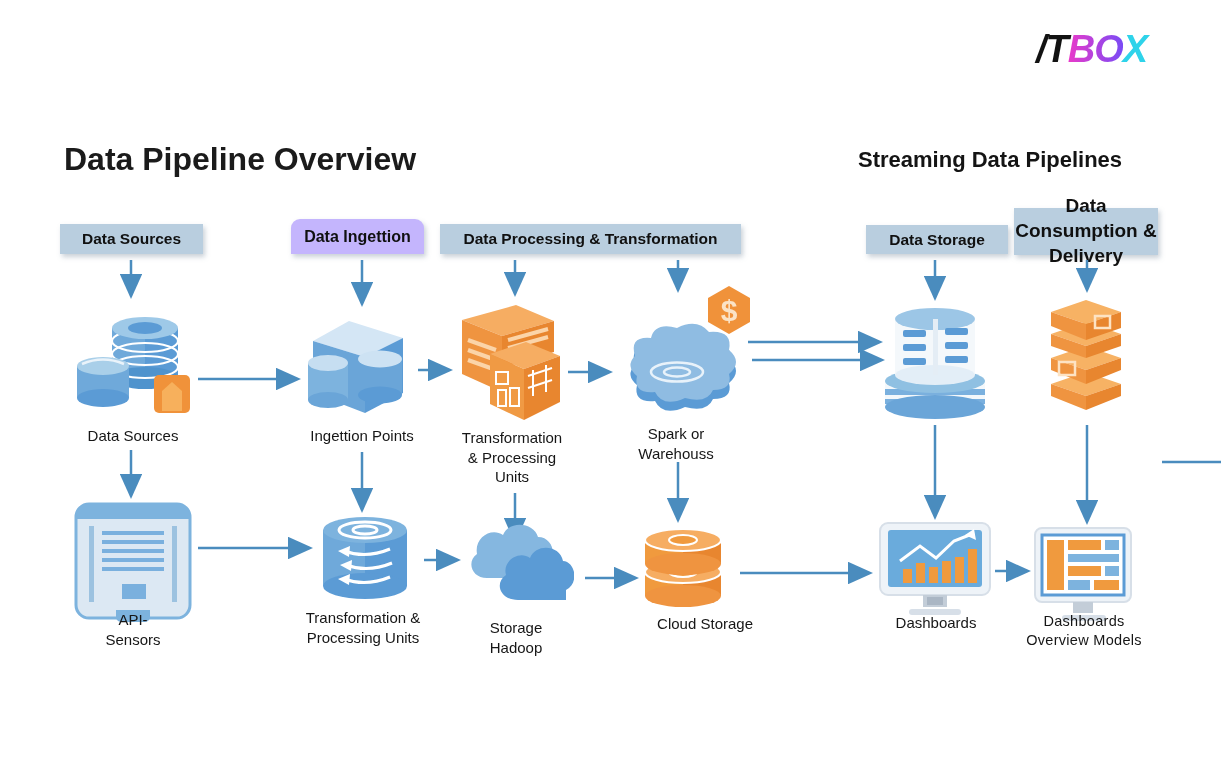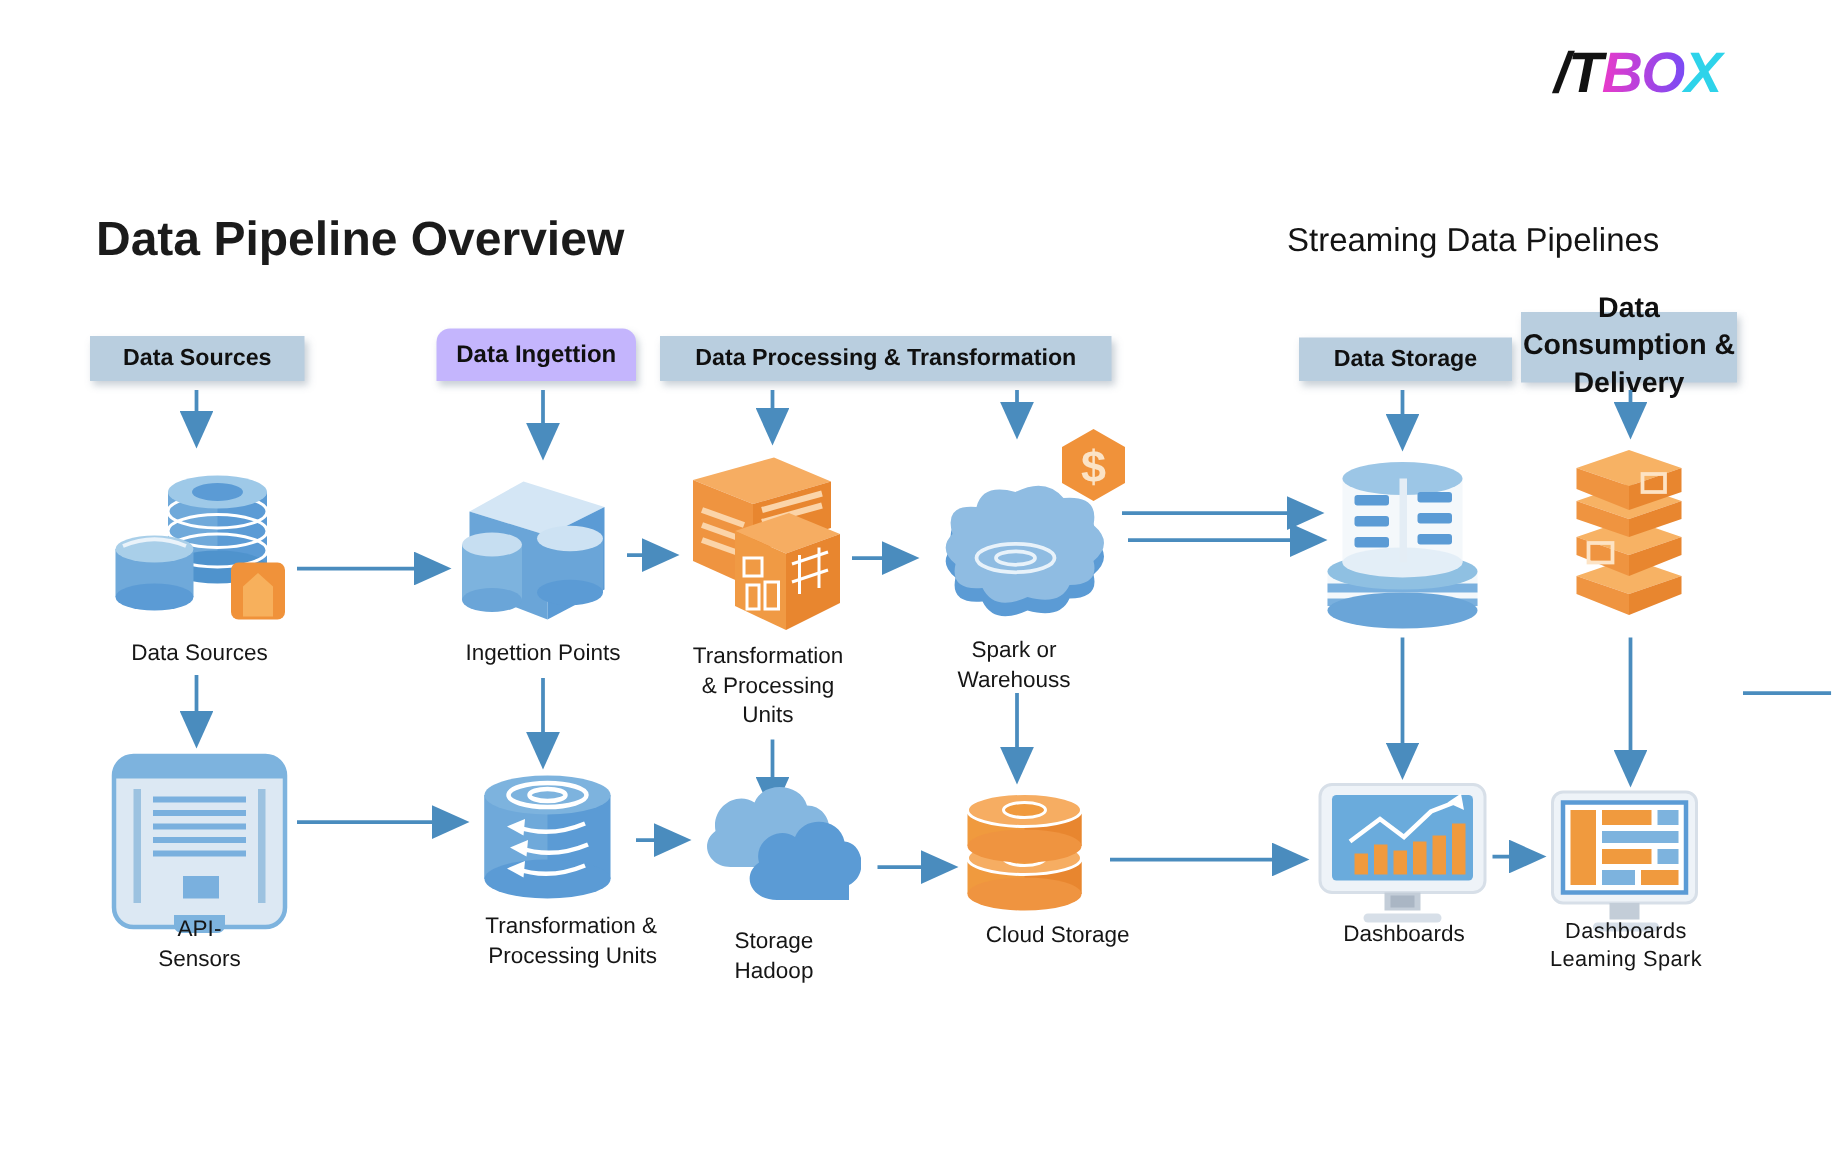--- a/index.html
+++ b/index.html
@@ -10,21 +10,21 @@
         letter-spacing:-1px;white-space:nowrap;}
   .logo .p1{color:#121212;}
   .logo .p2{background:linear-gradient(90deg,#e93ac9,#7a4bf5);
             -webkit-background-clip:text;background-clip:text;-webkit-text-fill-color:transparent;}
   .logo .p3{color:#2ed3ea;}
   
   .page-title{position:absolute;left:64px;top:141px;font-size:32px;font-weight:700;color:#1b1b1b;}
   .batch-btn{position:absolute;left:687px;top:142px;width:133px;height:38px;border:none;cursor:pointer;
              background:#4a90c4;color:#fff;font-family:"Liberation Sans",sans-serif;
              font-size:20px;font-weight:700;border-radius:8px;box-shadow:1px 2px 4px rgba(70,100,130,.35);}
-  .stream-title{position:absolute;left:858px;top:147px;font-size:22px;font-weight:400;color:#141414;}
+  .stream-title{position:absolute;left:858px;top:147px;font-size:22px;font-weight:700;color:#141414;}
   
   .hdr{position:absolute;background:#b9cedf;display:flex;align-items:center;justify-content:center;
        text-align:center;font-weight:600;font-size:15.5px;color:#101010;
        box-shadow:2px 3px 5px rgba(100,120,140,.35);}
   .hdr.tab{background:#c4b5fd;border-radius:9px 9px 0 0;font-weight:700;font-size:16px;}
   .hdr.twoline{font-size:19px;line-height:1.3;}
   
   .lbl{position:absolute;text-align:center;font-size:15px;line-height:1.3;color:#161616;}
   .lbl.small{font-size:14.5px;letter-spacing:.3px;}
   .arrows{position:absolute;left:0;top:0;}
@@ -322,32 +322,32 @@
     <span style="display:block">Transformation</span>
     <span style="display:block">&amp; Processing</span>
     <span style="display:block">Units</span>
   </div>
 
   <div class="lbl" style="left:63px;top:610px;width:140px;">
     <span style="display:block">API-</span>
     <span style="display:block">Sensors</span>
   </div>
 
-  <div class="lbl" style="left:288px;top:608px;width:150px;text-align:right;">
+  <div class="lbl" style="left:288px;top:608px;width:150px;">
     <span style="display:block">Transformation &amp;</span>
     <span style="display:block">Processing Units</span>
   </div>
 
   <div class="lbl" style="left:446px;top:618px;width:140px;">
     <span style="display:block">Storage</span>
     <span style="display:block">Hadoop</span>
   </div>
 
   <div class="lbl" style="left:613px;top:614px;width:140px;text-align:right;">Cloud Storage</div>
 
   <div class="lbl" style="left:866px;top:613px;width:140px;">Dashboards</div>
 
   <div class="lbl small" style="left:1009px;top:612px;width:150px;">
     <span style="display:block">Dashboards</span>
-    <span style="display:block">Leaming Spark</span>
+    <span style="display:block">Overview Models</span>
   </div>
 
 </div>
 
 </body></html>

